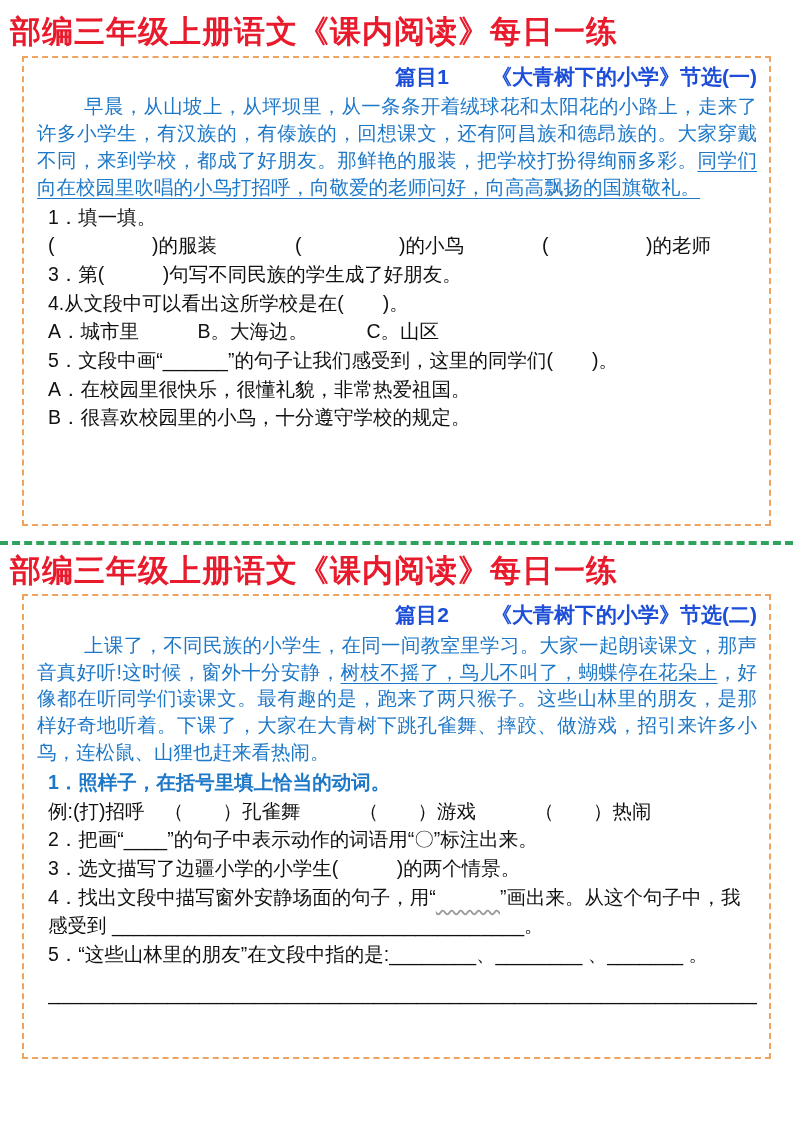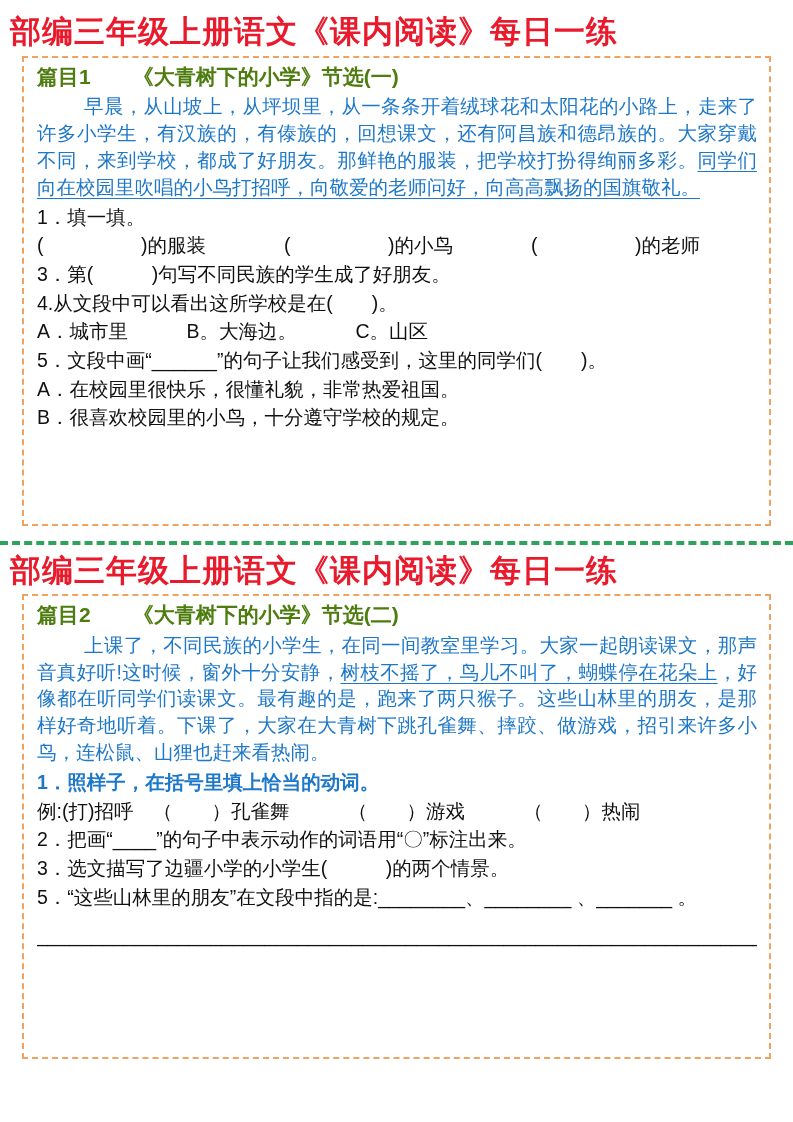--- a/index.html
+++ b/index.html
@@ -13,29 +13,29 @@
     color:#e81a2c;margin:14px 10px 6px;letter-spacing:1px;
     font-family:"Liberation Serif","DejaVu Serif",serif;
   }
   .box{
     margin:0 22px;border:2px dashed #f0a35e;box-sizing:border-box;
     padding:5px 12px 0 13px;background:#fff;overflow:hidden;
   }
   .box1{height:470px;}
   .box2{height:465px;}
   .sec-header{
-    text-align:left;font-weight:bold;font-size:21px;line-height:1.35;
-    color:#4d7c0f;margin-bottom:2px;
+    text-align:right;font-weight:bold;font-size:21px;line-height:1.35;
+    color:#1d4ed8;margin-bottom:2px;
   }
   .passage{
     color:#1e78c8;font-size:19.5px;line-height:1.38;text-align:justify;
   }
   .passage .indent{display:inline-block;width:2.4em;}
   .ul{text-decoration:underline;text-underline-offset:4px;}
-  .qlist{margin-top:2px;}
+  .qlist{margin-top:2px;margin-left:11px;}
   .line{font-size:19.5px;line-height:1.47;color:#111;text-align:left;}
   .line.blue{color:#1e78c8;font-weight:bold;}
   .wavy{
     text-decoration:underline wavy #9a9a9a;text-underline-offset:5px;
     letter-spacing:1px;
   }
   .divider{
     border-top:4px dashed #2fa35c;margin:15px 0 0 0;height:0;width:793px;
   }
   .banner2{margin-top:8px;}
@@ -66,16 +66,17 @@
 <div class="banner banner2">部编三年级上册语文《课内阅读》每日一练</div>
 
 <div class="box box2">
   <div class="sec-header">篇目2　　《大青树下的小学》节选(二)</div>
   <div class="passage"><span class="indent"></span><span>上课了，不同民族的小学生，在同一间教室里学习。大家一起朗读课文，那声音真好听!这时候，窗外十分安静，</span><span class="ul">树枝不摇了，鸟儿不叫了，蝴蝶停在花朵上</span><span>，好像都在听同学们读课文。最有趣的是，跑来了两只猴子。这些山林里的朋友，是那样好奇地听着。下课了，大家在大青树下跳孔雀舞、摔跤、做游戏，招引来许多小鸟，连松鼠、山狸也赶来看热闹。</span></div>
   <div class="qlist" data-lines="1">
       <div class="line blue"><span>1．照样子，在括号里填上恰当的动词。</span></div>
       <div class="line"><span>例:(打)招呼　（　　）孔雀舞　　　（　　）游戏　　　（　　）热闹</span></div>
       <div class="line"><span>2．把画“____”的句子中表示动作的词语用“〇”标注出来。</span></div>
       <div class="line"><span>3．选文描写了边疆小学的小学生(　　　)的两个情景。</span></div>
+      <div class="line"><span>4．找出文段中描写窗外安静场面的句子，用“</span><span class="wavy">&nbsp;&nbsp;&nbsp;&nbsp;&nbsp;&nbsp;&nbsp;&nbsp;&nbsp;&nbsp;</span><span>”画出来。从这个句子中，我感受到 </span><span>______________________________________</span><span>。</span></div>
       <div class="line"><span>5．“这些山林里的朋友”在文段中指的是:________、________ 、_______ 。</span></div>
       <div class="line"><span>____________________________________________________________________</span></div>
     </div>
 </div>
 
 </body></html>

